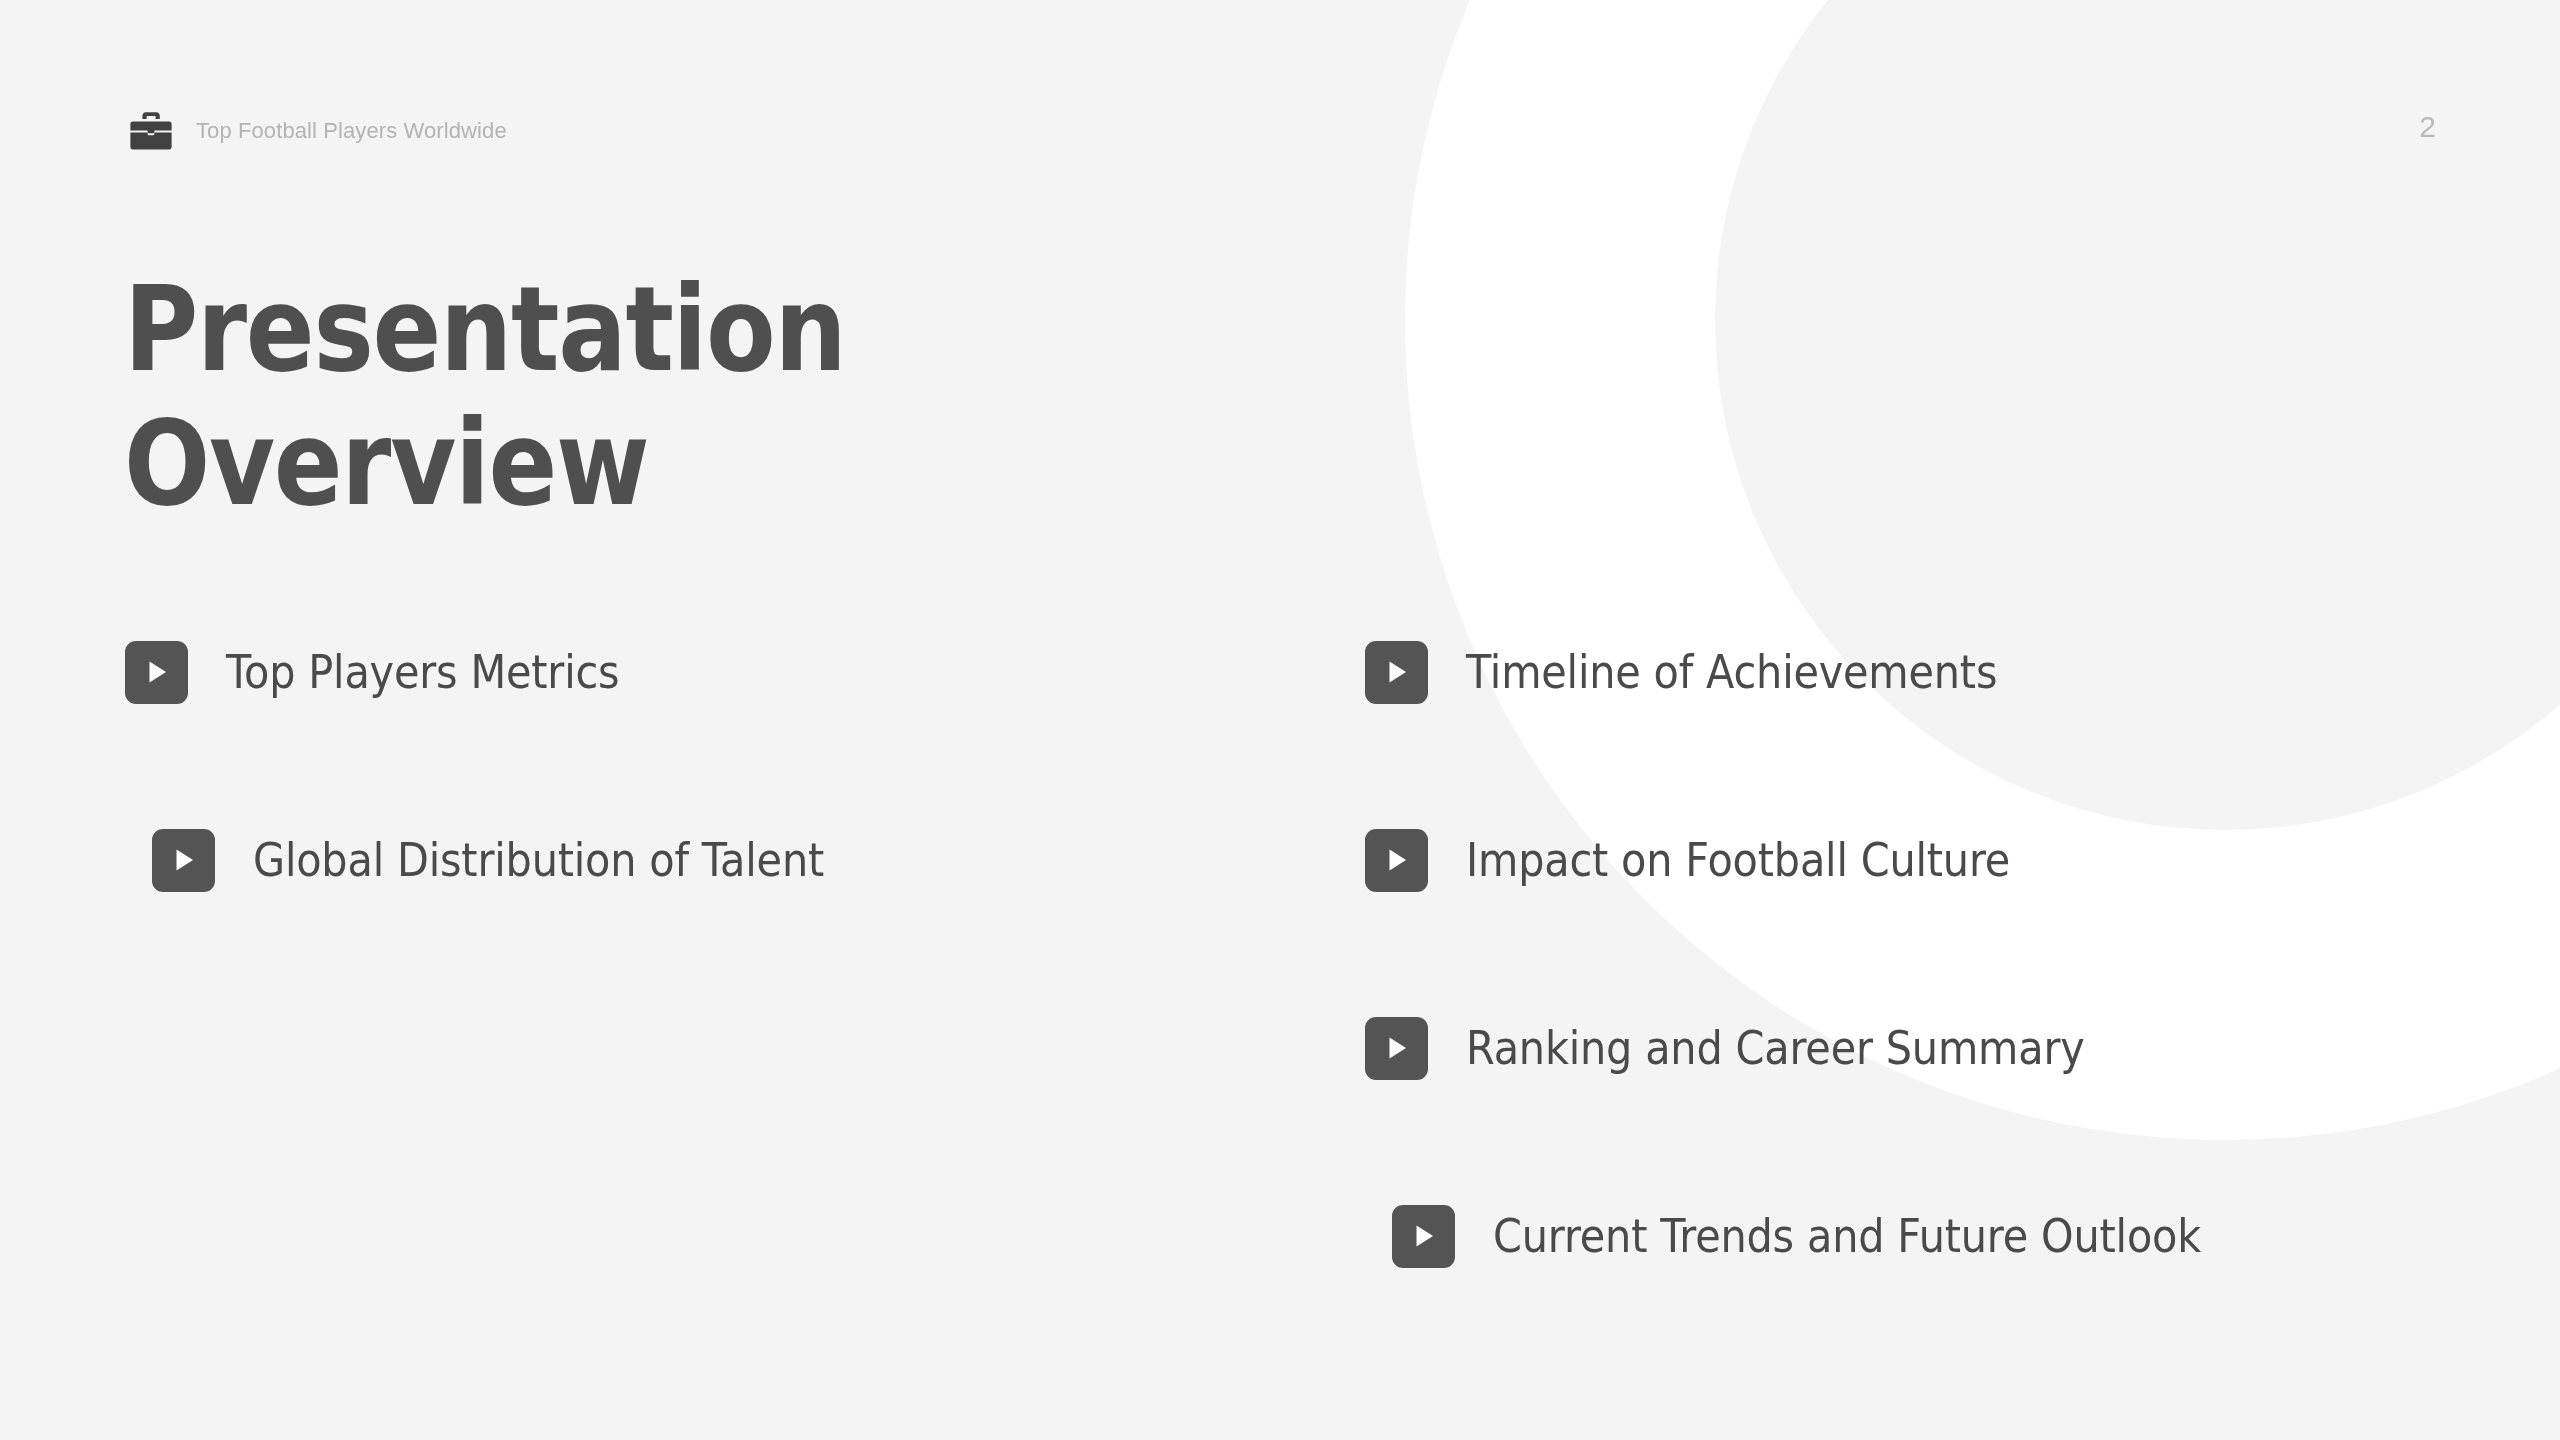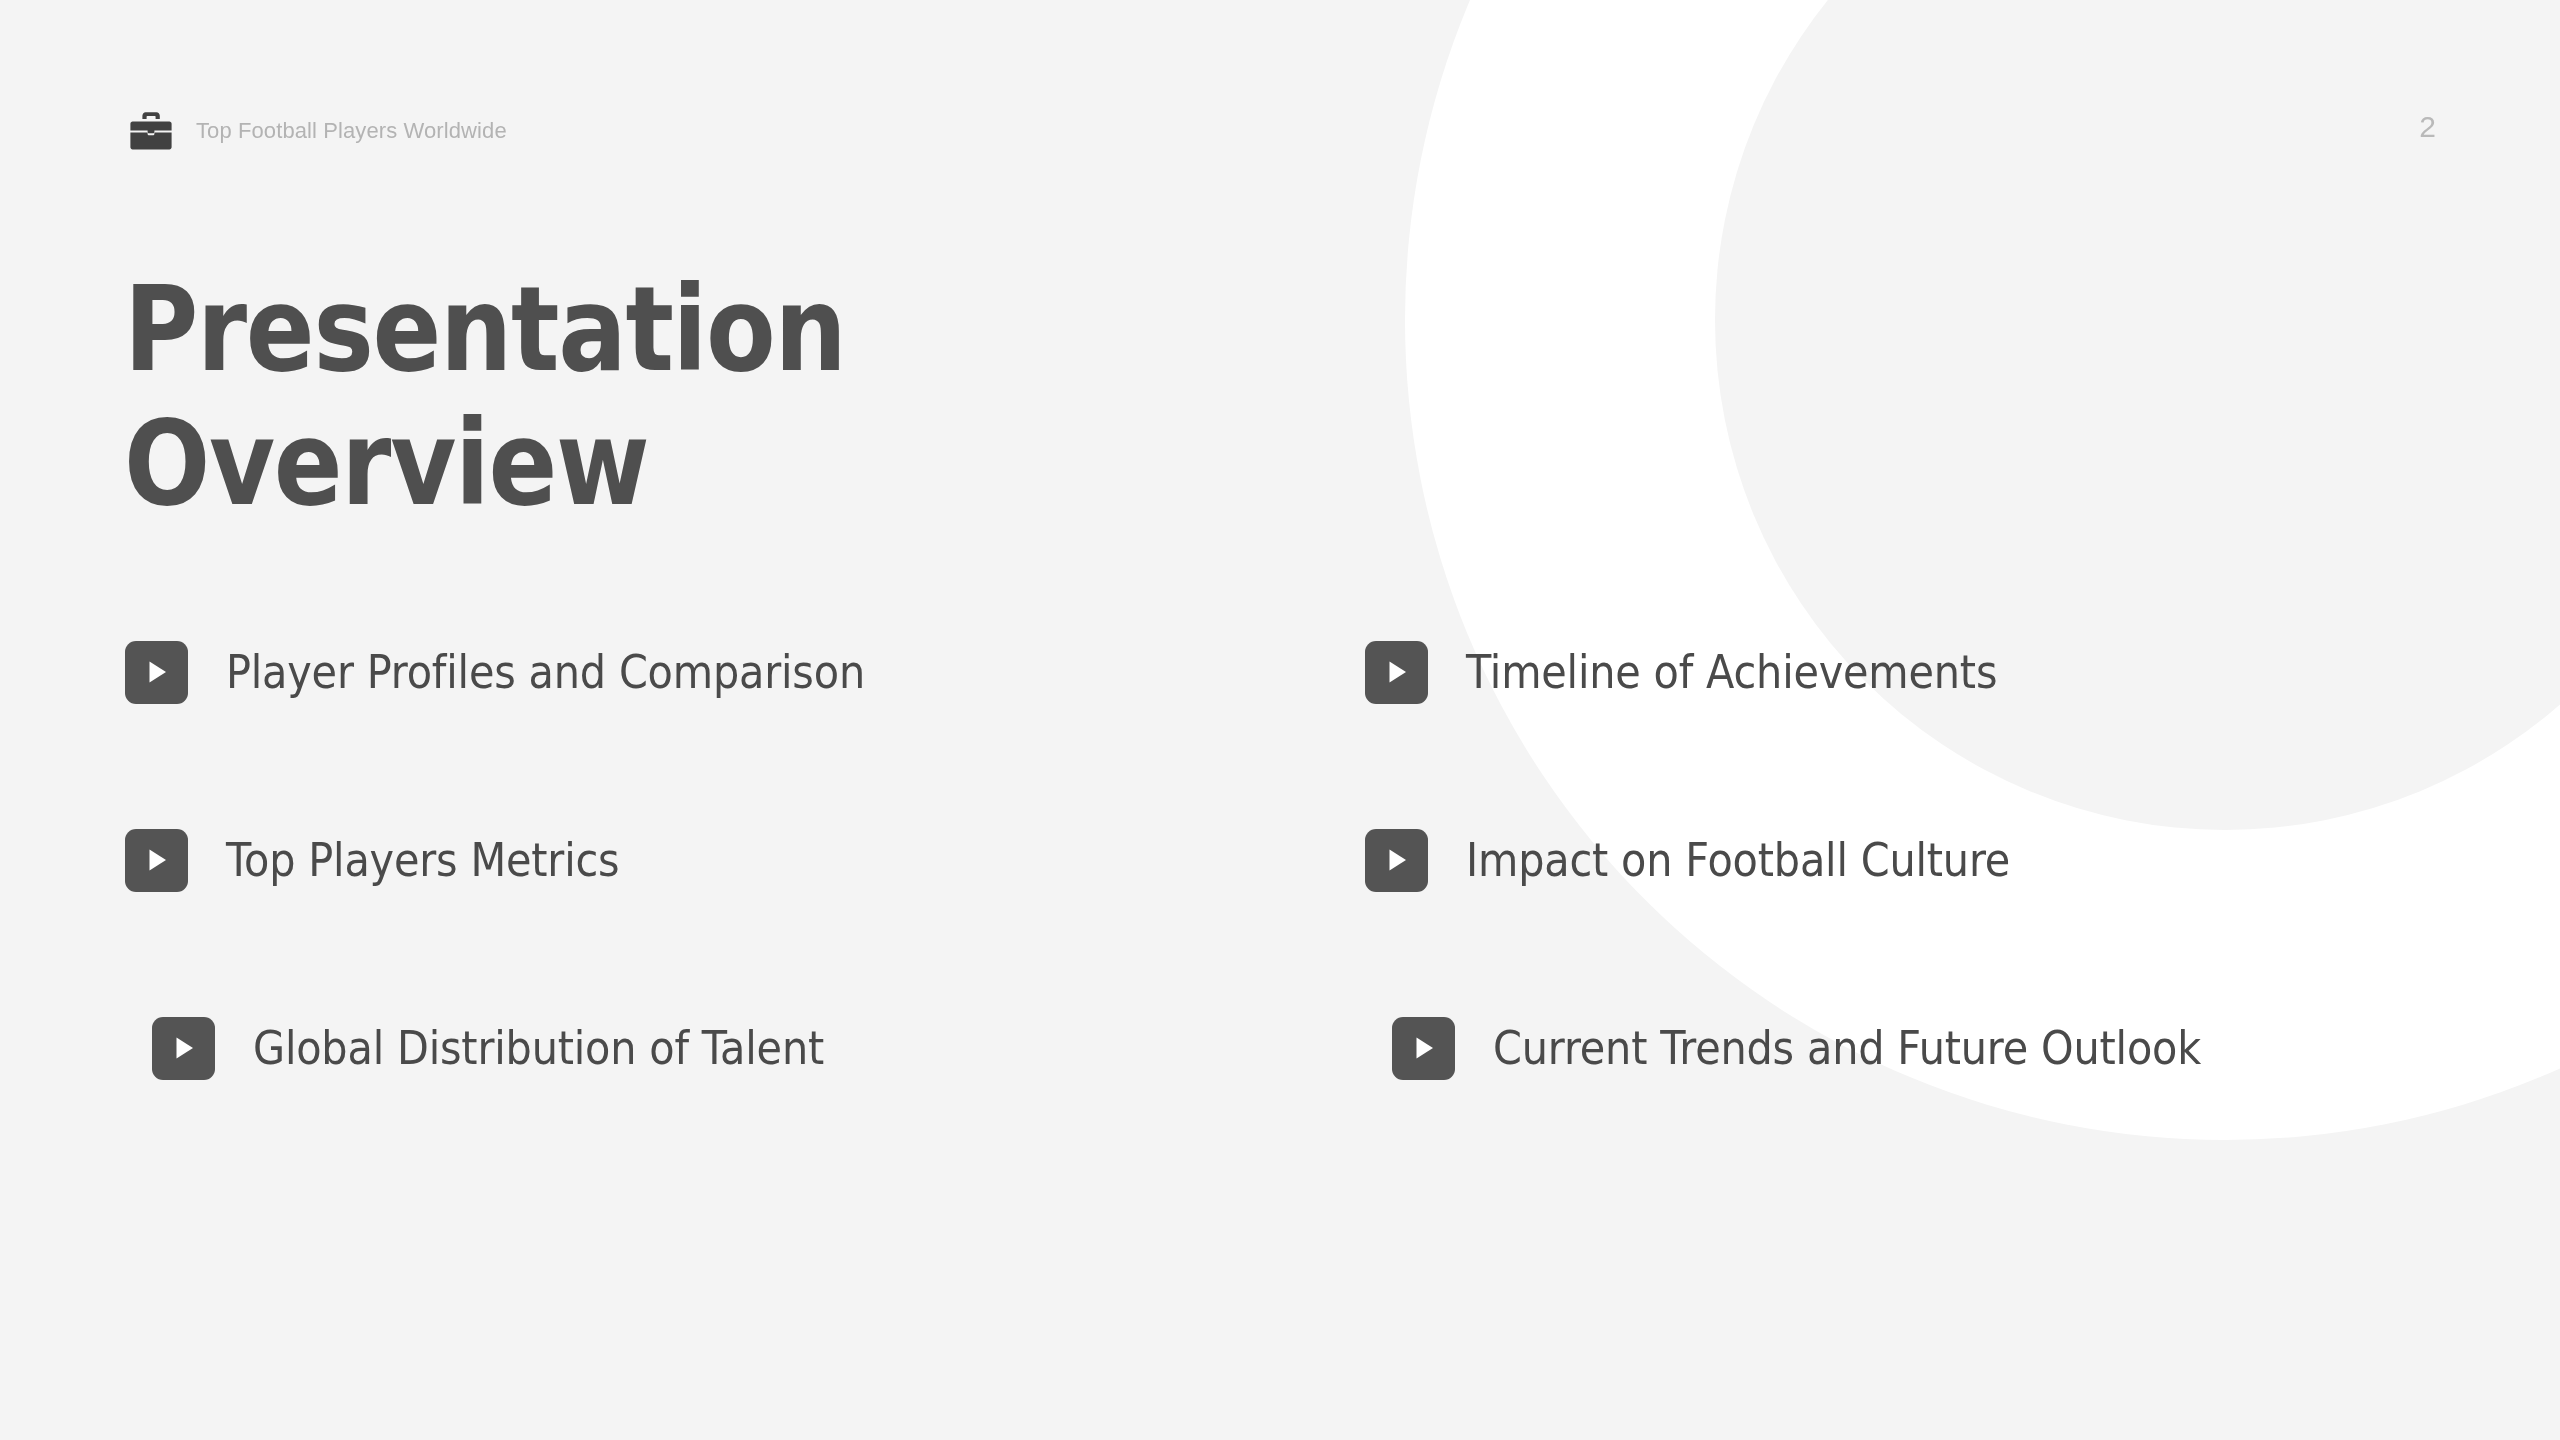--- a/index.html
+++ b/index.html
@@ -169,28 +169,20 @@
   <div class="page-number">2</div>
 
   <h1 class="title">Presentation
 Overview</h1>
 
   <div class="agenda">
 
     <div class="agenda-col left">
 
 
-      <div class="agenda-item">
-        <span class="play-badge">
-          <svg viewBox="0 0 26 26" width="26" height="26" aria-hidden="true">
-              <path fill="#ffffff" d="M5.5 2.5 L22 13 L5.5 23.5 Z"></path>
-            </svg>
-        </span>
-        <span class="agenda-label">Player Profiles and Comparison</span>
-      </div>
 
       <div class="agenda-item">
         <span class="play-badge">
           <svg viewBox="0 0 26 26" width="26" height="26" aria-hidden="true">
               <path fill="#ffffff" d="M5.5 2.5 L22 13 L5.5 23.5 Z"></path>
             </svg>
         </span>
         <span class="agenda-label">Top Players Metrics</span>
       </div>
 
@@ -218,20 +210,28 @@
 
       <div class="agenda-item">
         <span class="play-badge">
           <svg viewBox="0 0 26 26" width="26" height="26" aria-hidden="true">
               <path fill="#ffffff" d="M5.5 2.5 L22 13 L5.5 23.5 Z"></path>
             </svg>
         </span>
         <span class="agenda-label">Impact on Football Culture</span>
       </div>
 
+      <div class="agenda-item">
+        <span class="play-badge">
+          <svg viewBox="0 0 26 26" width="26" height="26" aria-hidden="true">
+              <path fill="#ffffff" d="M5.5 2.5 L22 13 L5.5 23.5 Z"></path>
+            </svg>
+        </span>
+        <span class="agenda-label">Ranking and Career Summary</span>
+      </div>
 
       <div class="agenda-item">
         <span class="play-badge">
           <svg viewBox="0 0 26 26" width="26" height="26" aria-hidden="true">
               <path fill="#ffffff" d="M5.5 2.5 L22 13 L5.5 23.5 Z"></path>
             </svg>
         </span>
         <span class="agenda-label">Current Trends and Future Outlook</span>
       </div>
 

